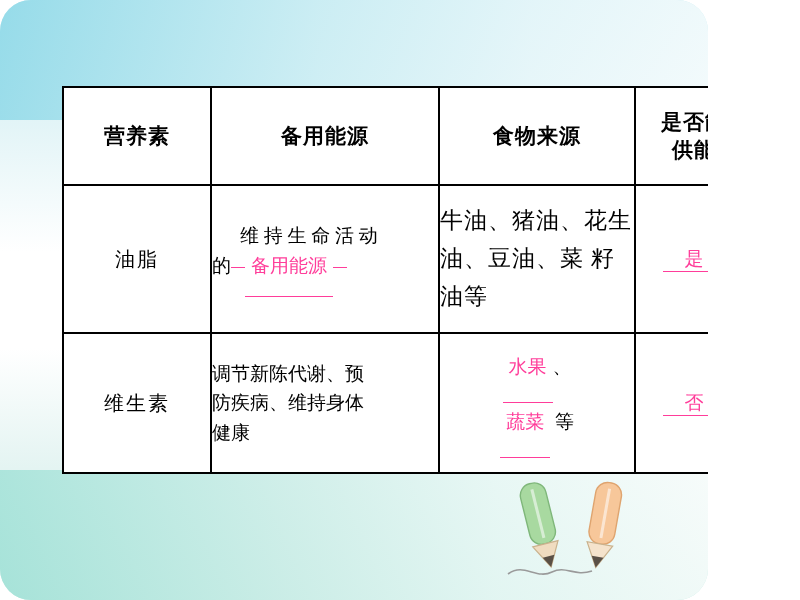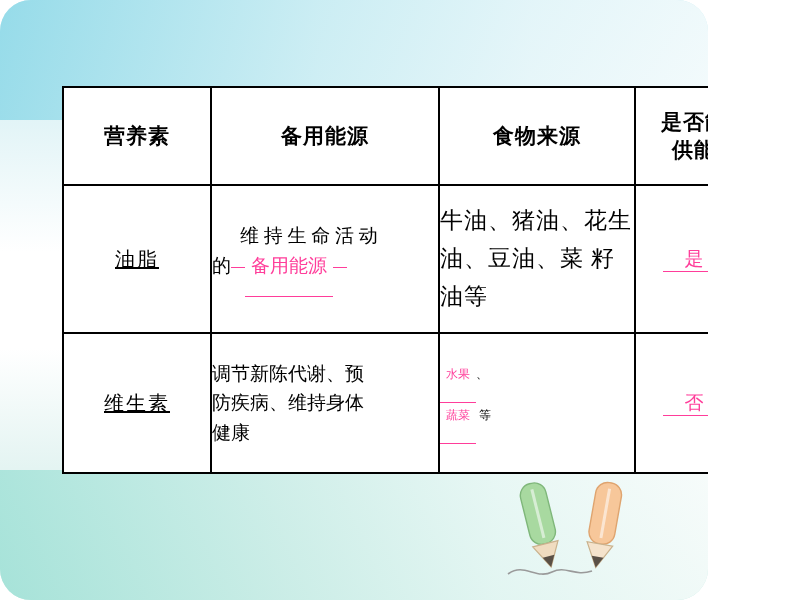--- a/index.html
+++ b/index.html
@@ -86,21 +86,20 @@
     font-size: 19px;
     color: #000;
     line-height: 1.55;
     font-family: "Liberation Serif", serif;
   }
   .rowname {
     text-align: center;
     font-size: 20px;
     font-family: "Liberation Serif", serif;
     letter-spacing: 2px;
-    text-decoration: underline;
   }
 
   .r1 { height: 148px; }
   .r2 { height: 140px; }
 
   .fill {
     color: #ff3d9a;
     border-bottom: 1.5px solid #ff3d9a;
     padding: 0 6px 16px 6px;
     display: inline-block;
@@ -128,22 +127,23 @@
     border-bottom: 1.5px solid #ff3d9a;
     padding: 0 22px 2px 22px;
     font-family: "Liberation Serif", serif;
   }
   .src-line {
     font-size: 23px;
     line-height: 1.65;
     letter-spacing: 1px;
   }
   .vit-src {
-    font-size: 12px;
+    font-size: 19px;
     line-height: 2.0;
+    text-align: center;
   }
 
   
   .pencils {
     position: absolute;
     right: 56px;
     bottom: 14px;
     width: 150px;
     height: 110px;
     z-index: 4;

